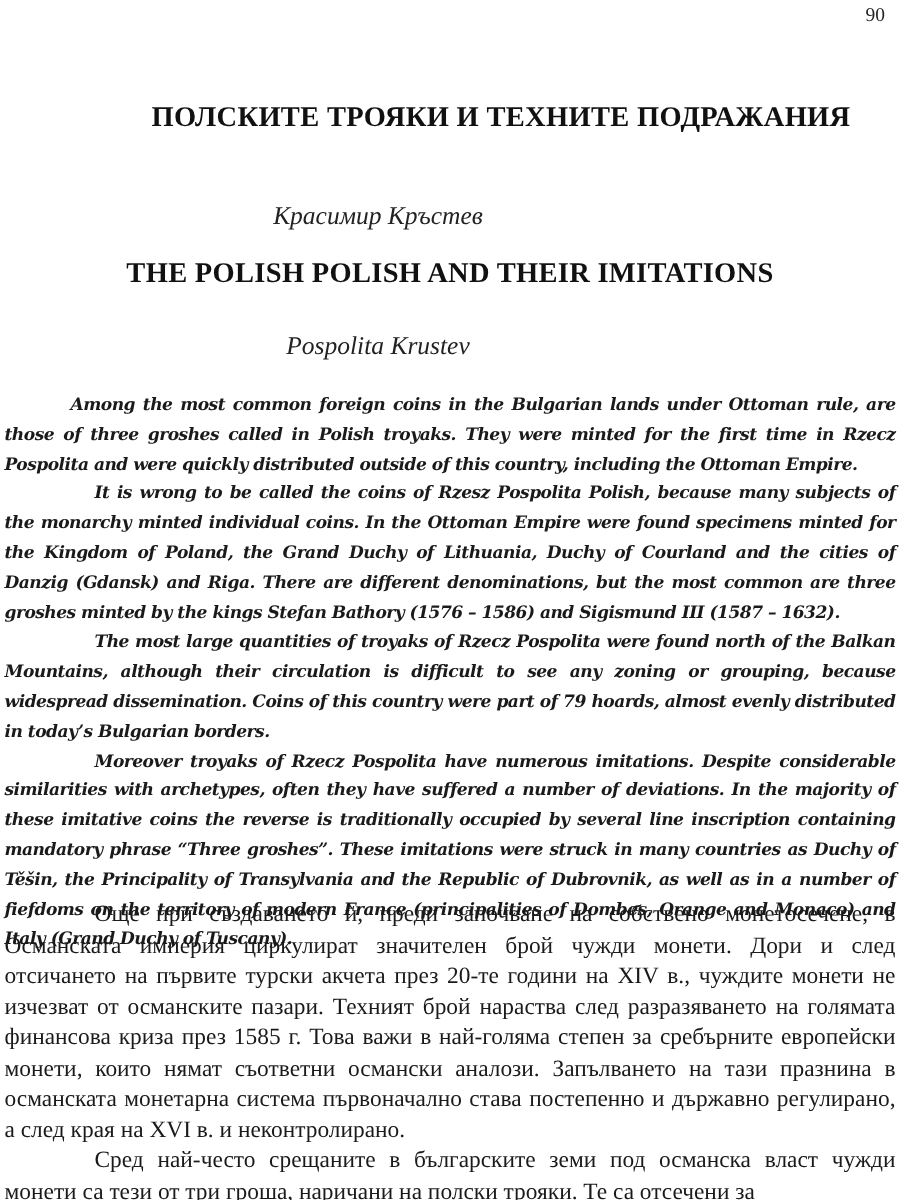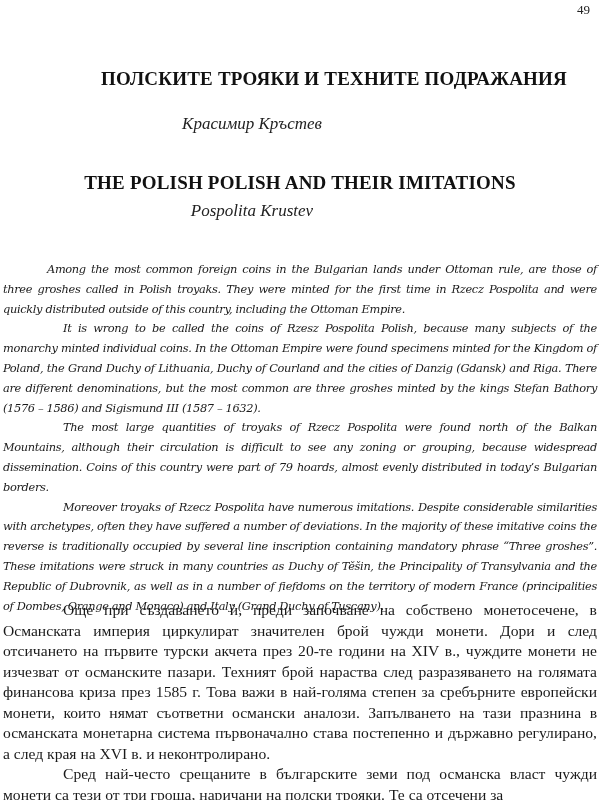--- a/index.html
+++ b/index.html
@@ -37,36 +37,38 @@
     .title.en { top: 172px; }
     .author {
       position: absolute;
       left: 0;
       width: 504px;
       text-align: center;
       font-family: "Liberation Serif", serif;
       font-style: italic;
       font-size: 17px;
       color: #222;
+      margin-top: 20px;
     }
     .author.bg { top: 114px; }
     .author.en { top: 201px; }
 
     .abstract {
       position: absolute;
       top: 260px;
       left: 3px;
       width: 594px;
       font-family: "DejaVu Serif", serif;
       font-style: italic;
       font-size: 11.4px;
       line-height: 19.8px;
       text-align: justify;
       color: #1a1a1a;
       letter-spacing: -0.35px;
+      font-weight: bold;
     }
     .abstract p {
       margin: 0;
       text-indent: 44px;
     }
     .abstract p.deep { text-indent: 60px; }
 
     .body-text {
       position: absolute;
       top: 600px;
@@ -79,21 +81,21 @@
       color: #1a1a1a;
     }
     .body-text p {
       margin: 0;
       text-indent: 60px;
     }
   </style>
 </head>
 <body>
 
-<div class="page-number">49</div>
+<div class="page-number">90</div>
 
 <div class="title bg">ПОЛСКИТЕ ТРОЯКИ И ТЕХНИТЕ ПОДРАЖАНИЯ</div>
 <div class="author bg">Красимир Кръстев</div>
 
 <div class="title en">THE POLISH POLISH AND THEIR IMITATIONS</div>
 <div class="author en">Pospolita Krustev</div>
 
 <div class="abstract">
   <p>Among the most common foreign coins in the Bulgarian lands under Ottoman rule, are those of three groshes called in Polish troyaks. They were minted for the first time in Rzecz Pospolita and were quickly distributed outside of this country, including the Ottoman Empire.</p>
   <p class="deep">It is wrong to be called the coins of Rzesz Pospolita Polish, because many subjects of the monarchy minted individual coins. In the Ottoman Empire were found specimens minted for the Kingdom of Poland, the Grand Duchy of Lithuania, Duchy of Courland and the cities of Danzig (Gdansk) and Riga. There are different denominations, but the most common are three groshes minted by the kings Stefan Bathory (1576 – 1586) and Sigismund III (1587 – 1632).</p>

